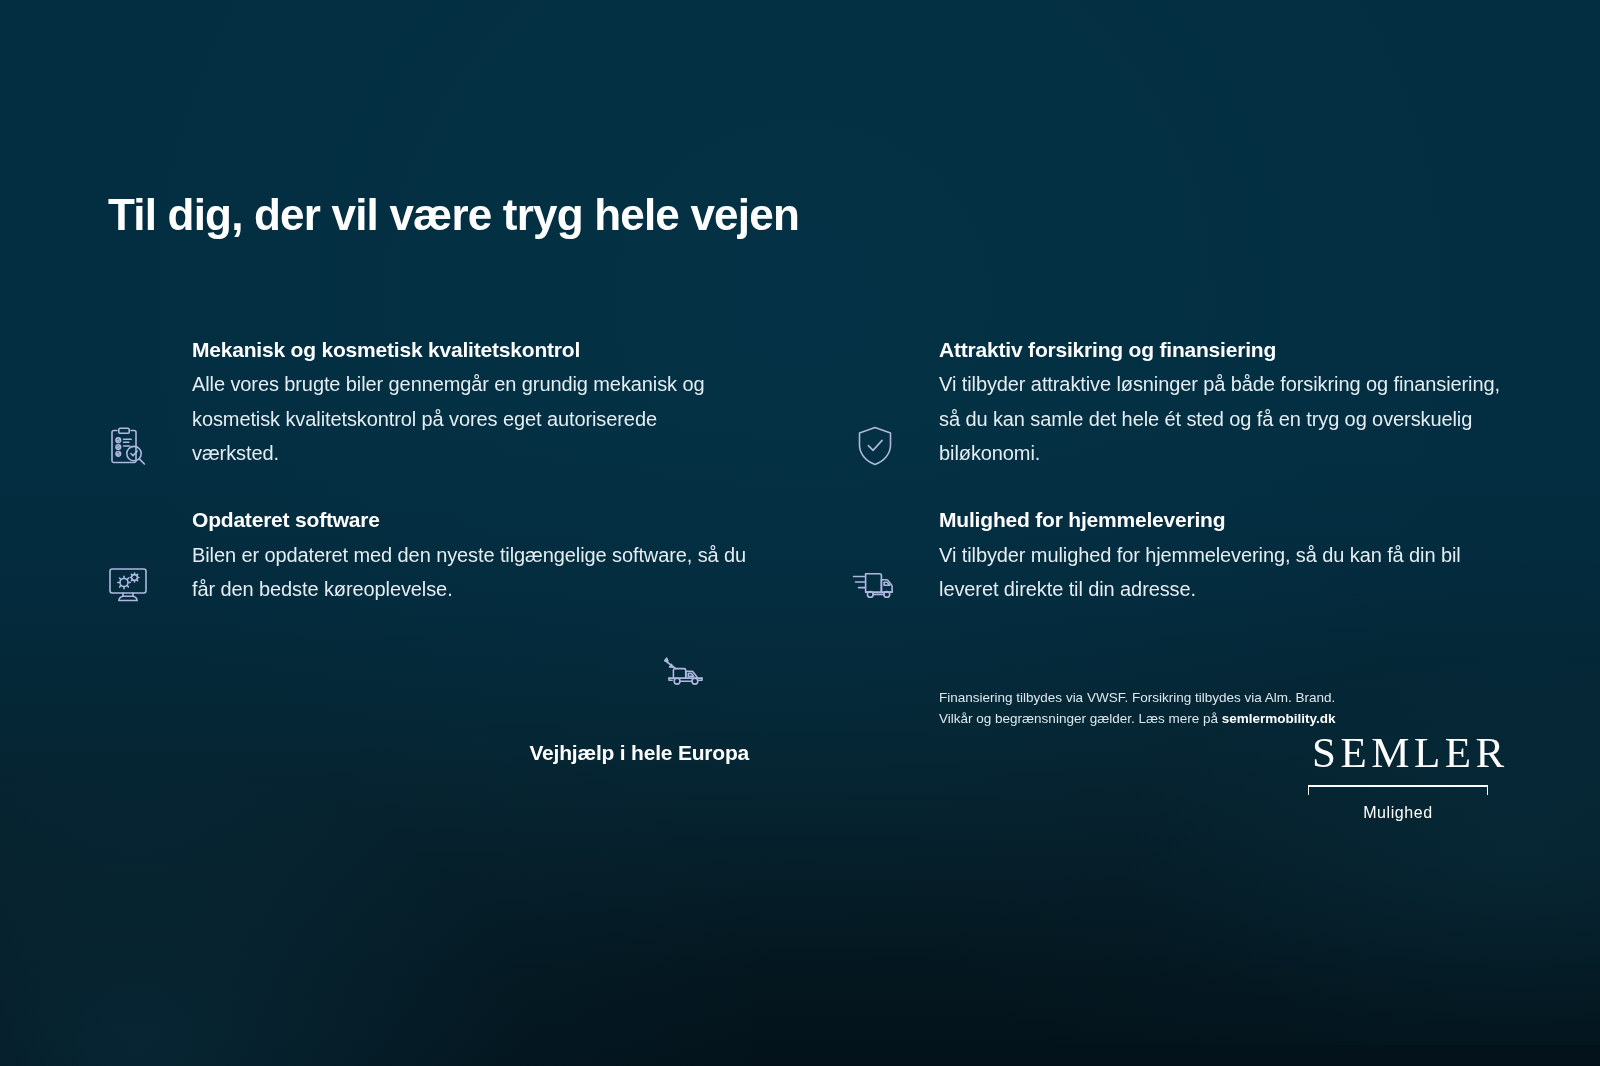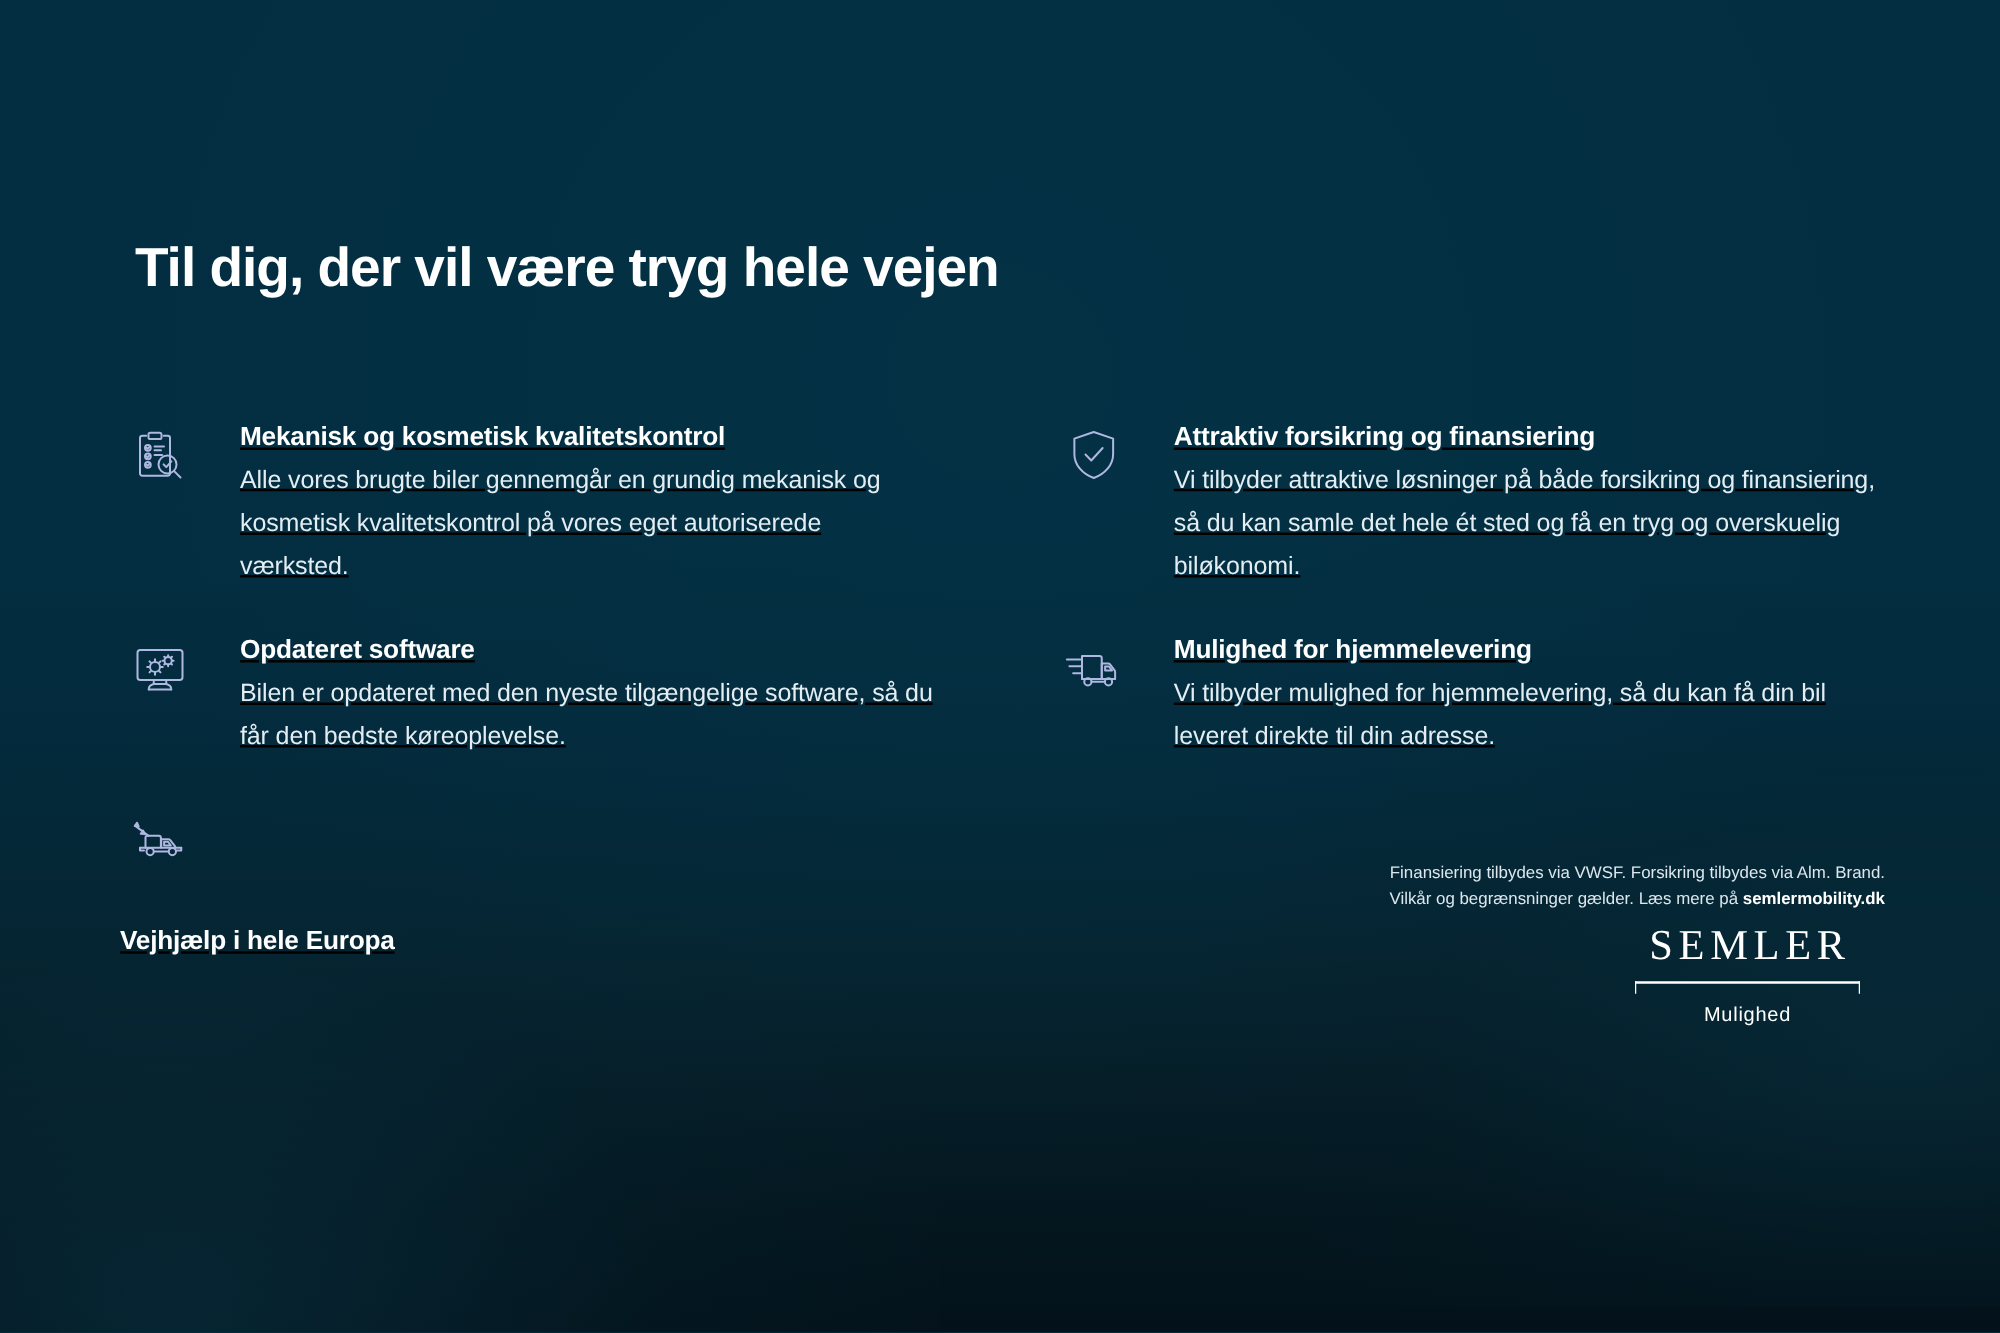--- a/index.html
+++ b/index.html
@@ -93,24 +93,23 @@
   }
   .col {
     width: 660px;
     display: flex;
     flex-direction: column;
   }
   .col-right { width: 672px; }
 
   .feature {
     display: flex;
-    align-items: flex-start;
+    align-items: flex-end;
     gap: 0;
     margin-bottom: 36px;
-    text-decoration: underline;
   }
   .feature:last-of-type { margin-bottom: 0; flex-direction: column; }
 
   .feature-icon {
     flex: 0 0 96px;
     width: 96px;
     padding-top: 4px;
     display: flex;
     justify-content: flex-start;
     padding-left: 8px;
@@ -141,40 +140,39 @@
   }
 
   
   .legal {
     margin-top: 44px;
     padding-left: 96px;
     color: #DCE7EE;
     font-size: 13.5px;
     line-height: 1.62;
     font-weight: 400;
-    text-align: right;
   }
   .legal p { margin: 0; }
   .legal .legal-link {
     font-weight: 700;
     color: #FFFFFF;
   }
 
   
   .logo {
     position: absolute;
     right: 112px;
     bottom: 82px;
     width: 180px;
     text-align: center;
   }
   .logo-word {
     font-family: "Liberation Serif", "DejaVu Serif", serif;
     color: #ffffff;
-    font-size: 34px;
+    font-size: 43px;
     letter-spacing: 4.5px;
     line-height: 1;
     padding-left: 4px;
     white-space: nowrap;
   }
   .logo-rule {
     position: relative;
     height: 11px;
     margin: 11px 0 9px 0;
   }

